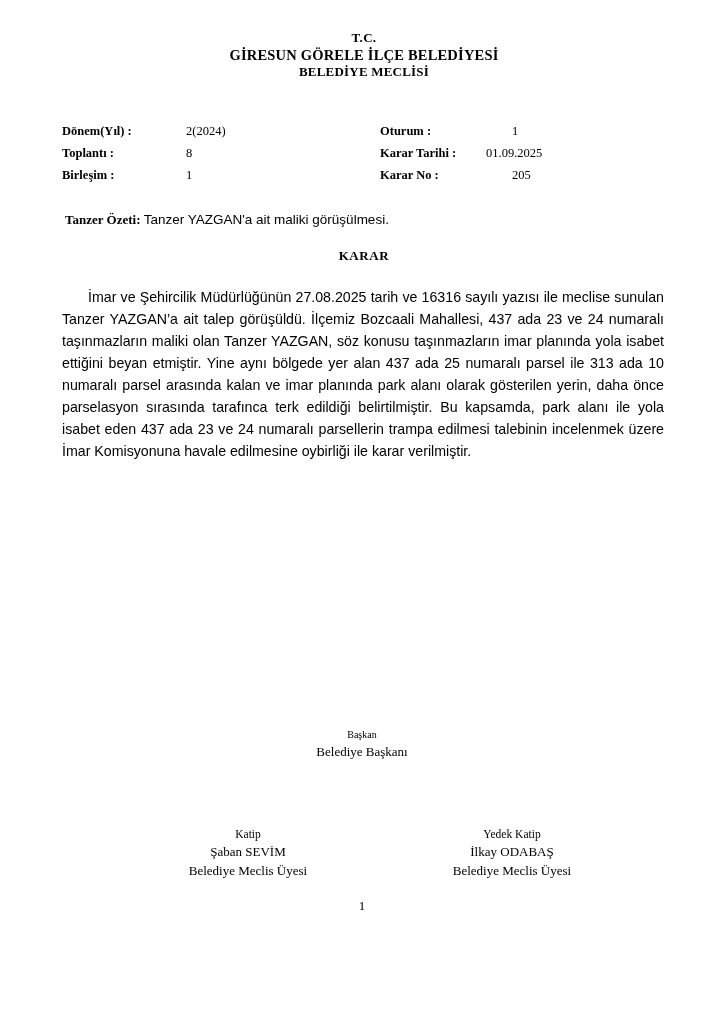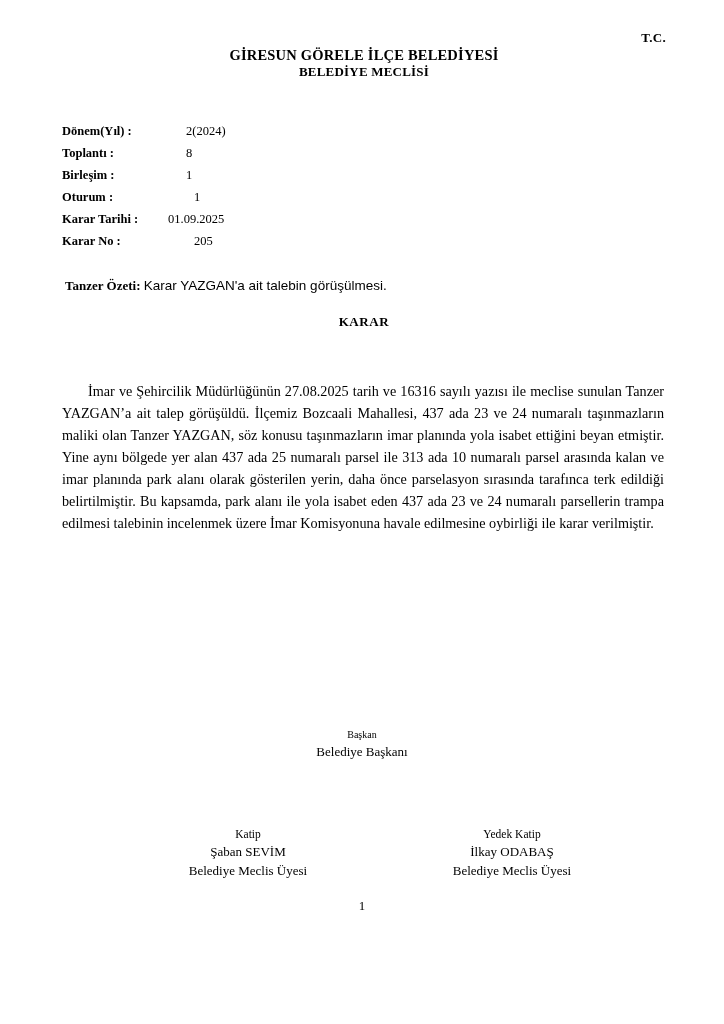--- a/index.html
+++ b/index.html
@@ -23,32 +23,31 @@
     position: relative;
   }
 
   
   .doc-header {
     text-align: center;
     font-weight: bold;
     font-family: "Liberation Serif", serif;
     line-height: 1.25;
   }
-  .doc-header .line1 { font-size: 13px; letter-spacing: 0.3px; text-align: right; }
+  .doc-header .line1 { font-size: 13px; letter-spacing: 0.3px; }
   .doc-header .line2 { font-size: 14.5px; letter-spacing: 0.2px; }
   .doc-header .line3 { font-size: 13px; letter-spacing: 0.2px; }
 
   
   .meta {
     margin-top: 43px;
     display: flex;
     justify-content: flex-start;
     font-size: 12.5px;
     font-weight: bold;
-    flex-direction: column;
   }
   .meta-col {
     display: block;
   }
   .meta-col.left { width: 318px; }
   .meta-row {
     display: flex;
     align-items: baseline;
     margin-bottom: 7px;
     white-space: nowrap;
@@ -84,22 +83,22 @@
   .karar-title {
     margin-top: 20px;
     text-align: center;
     font-weight: bold;
     font-size: 13px;
     letter-spacing: 0.6px;
   }
 
   
   .body-text {
-    margin-top: 50px;
-    font-family: Liberation Serif, serif;
+    margin-top: 22px;
+    font-family: Liberation Sans, sans-serif;
     font-size: 14.2px;
     line-height: 1.55;
     text-align: justify;
     text-indent: 26px;
     padding-right: 2px;
   }
 
   
   .sig-top {
     position: absolute;
@@ -180,21 +179,21 @@
       </div>
       <div class="meta-row">
         <span class="meta-label">Karar No :</span>
         <span class="meta-value" style="padding-left:28px;text-align:center;">205</span>
       </div>
     </div>
   </div>
 
   <div class="subject">
     <span class="subject-label">Tanzer Özeti:</span>
-    <span class="subject-text">Karar YAZGAN'a ait talebin görüşülmesi.</span>
+    <span class="subject-text">Tanzer YAZGAN'a ait maliki görüşülmesi.</span>
   </div>
 
   <div class="karar-title">KARAR</div>
 
   <div class="body-text">İmar ve Şehircilik Müdürlüğünün 27.08.2025 tarih ve 16316 sayılı yazısı ile meclise sunulan Tanzer YAZGAN’a ait talep görüşüldü. İlçemiz Bozcaali Mahallesi, 437 ada 23 ve 24 numaralı taşınmazların maliki olan Tanzer YAZGAN, söz konusu taşınmazların imar planında yola isabet ettiğini beyan etmiştir. Yine aynı bölgede yer alan 437 ada 25 numaralı parsel ile 313 ada 10 numaralı parsel arasında kalan ve imar planında park alanı olarak gösterilen yerin, daha önce parselasyon sırasında tarafınca terk edildiği belirtilmiştir. Bu kapsamda, park alanı ile yola isabet eden 437 ada 23 ve 24 numaralı parsellerin trampa edilmesi talebinin incelenmek üzere İmar Komisyonuna havale edilmesine oybirliği ile karar verilmiştir.</div>
 
   <div class="sig-top">
     <div class="role">Başkan</div>
     <div class="title">Belediye Başkanı</div>
   </div>

